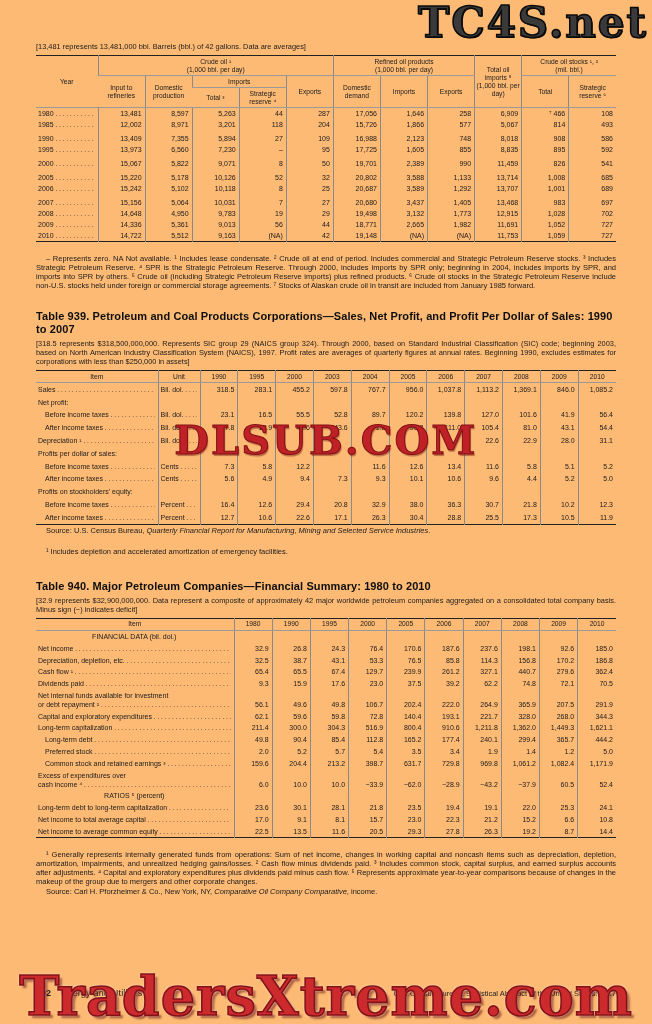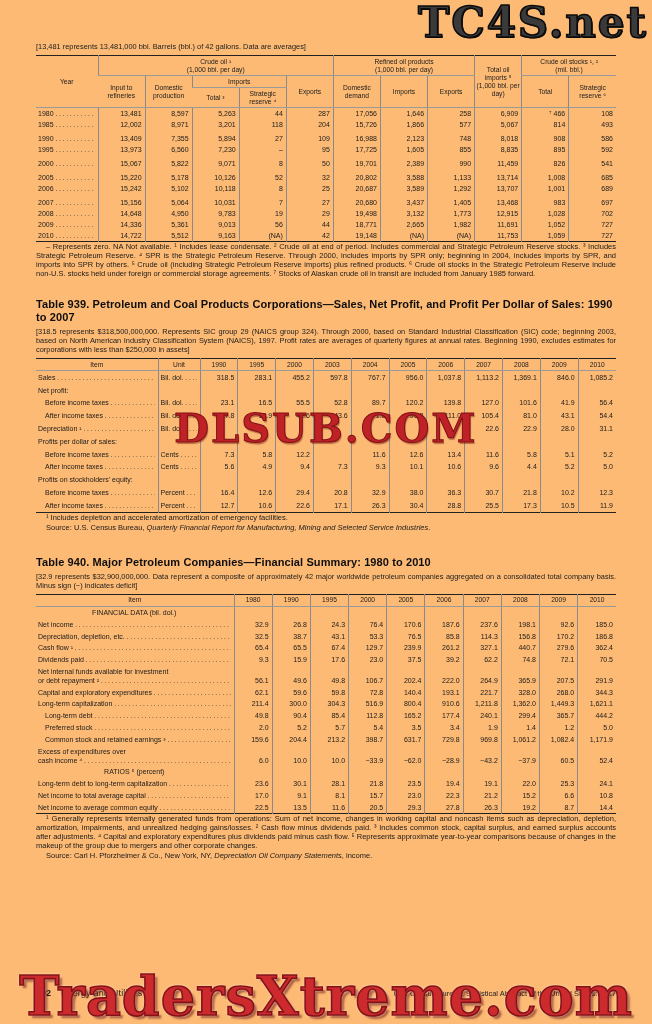--- a/index.html
+++ b/index.html
@@ -9,21 +9,21 @@
 
   
   .wm{position:absolute;font-family:"DejaVu Serif",serif;font-weight:bold;white-space:nowrap;pointer-events:none;z-index:50}
   .wm-top{top:-2px;right:4px;font-size:42px;letter-spacing:2px;color:#3a3a3a;-webkit-text-stroke:1.6px #0c0c0c;text-shadow:1px 1px 0 #000}
   .wm-mid{top:46px;left:50%;transform:translateX(-50%);font-size:40px;letter-spacing:2px;color:#bf2127;-webkit-text-stroke:1px #7c1014;text-shadow:1px 2px 1px rgba(110,10,12,.45)}
   .wm-bottom{bottom:-4px;left:50%;transform:translateX(-50%);font-size:54px;letter-spacing:1px;color:#cd2a2e;-webkit-text-stroke:1.6px #831318;text-shadow:0 0 3px rgba(255,255,255,.95),3px 3px 2px rgba(100,12,14,.55)}
 
   
   .title{font-size:11px;line-height:13px;font-weight:bold;color:#0e0e0e;margin-bottom:3px;letter-spacing:.1px}
   .note{font-size:7.4px;line-height:9px;margin-bottom:4px;text-align:justify}
-  .fnote{font-size:7.5px;line-height:9px;text-align:justify;text-indent:10px;margin-top:0}
+  .fnote{font-size:7.5px;line-height:9px;text-align:justify;text-indent:10px;margin-top:12px}
   .src{margin-top:1px}
   .sect{margin-bottom:14px}
   .sect-939{margin-top:20px}
   .sect-940{margin-top:24px}
 
   
   .twrap{position:relative}
   table{width:100%;border-collapse:collapse;table-layout:fixed;border-top:1.5px solid #222;border-bottom:1.5px solid #222}
   thead{border-bottom:1.4px solid #222}
   th{font-weight:normal;font-size:6.7px;line-height:8px;text-align:center;vertical-align:middle;padding:1.5px 1px;border-left:1px solid #8a8a8a;border-bottom:1px solid #9a9a9a}
@@ -603,22 +603,22 @@
               <td class="num">28.8</td>
               <td class="num">25.5</td>
               <td class="num">17.3</td>
               <td class="num">10.5</td>
               <td class="num">11.9</td>
             </tr>
           </tbody>
       </table>
       <div class="wm wm-mid">DLSUB.COM</div>
     </div>
+    <p class="fnote src"><span>Source: U.S. Census Bureau, </span><em>Quarterly Financial Report for Manufacturing, Mining and Selected Service Industries</em><span>.</span></p>
     <p class="fnote">¹ Includes depletion and accelerated amortization of emergency facilities.</p>
-    <p class="fnote src"><span>Source: U.S. Census Bureau, </span><em>Quarterly Financial Report for Manufacturing, Mining and Selected Service Industries</em><span>.</span></p>
   </section>
 
   <section class="sect sect-940">
     <h2 class="title">Table 940. Major Petroleum Companies—Financial Summary: 1980 to 2010</h2>
     <p class="note">[32.9 represents $32,900,000,000. Data represent a composite of  approximately 42 major worldwide petroleum companies aggregated on a consolidated total company basis. Minus sign (−) indicates deficit]</p>
     <div class="twrap">
       <table class="t940">
         <colgroup>
           <col style="width:198px">
           <col>
@@ -925,21 +925,21 @@
               <td class="num">27.8</td>
               <td class="num">26.3</td>
               <td class="num">19.2</td>
               <td class="num">8.7</td>
               <td class="num">14.4</td>
             </tr>
           </tbody>
       </table>
     </div>
     <p class="fnote">¹ Generally represents internally generated funds from operations: Sum of net income, changes in working capital and noncash items such as depreciation, depletion, amortization, impairments, and unrealized hedging gains/losses. ² Cash flow minus dividends paid. ³ Includes common stock, capital surplus, and earned surplus accounts after adjustments. ⁴ Capital and exploratory expenditures plus dividends paid minus cash flow. ⁵ Represents approximate year-to-year comparisons because of changes in the makeup of the group due to mergers and other corporate changes.</p>
-    <p class="fnote src"><span>Source: Carl H. Pforzheimer &amp; Co., New York, NY, </span><em>Depreciation Oil Company Statements</em><span>, income.</span></p>
+    <p class="fnote src"><span>Source: Carl H. Pforzheimer &amp; Co., New York, NY, </span><em>Comparative Oil Company Comparative</em><span>, income.</span></p>
   </section>
 
   <div class="footer">
     <span class="pgnum">592</span>
     <span class="pgsec">Energy and Utilities</span>
     <span class="pgsrc">U.S. Census Bureau, Statistical Abstract of the United States: 2017</span>
   </div>
 
   <div class="wm wm-bottom">TradersXtreme.com</div>
 

